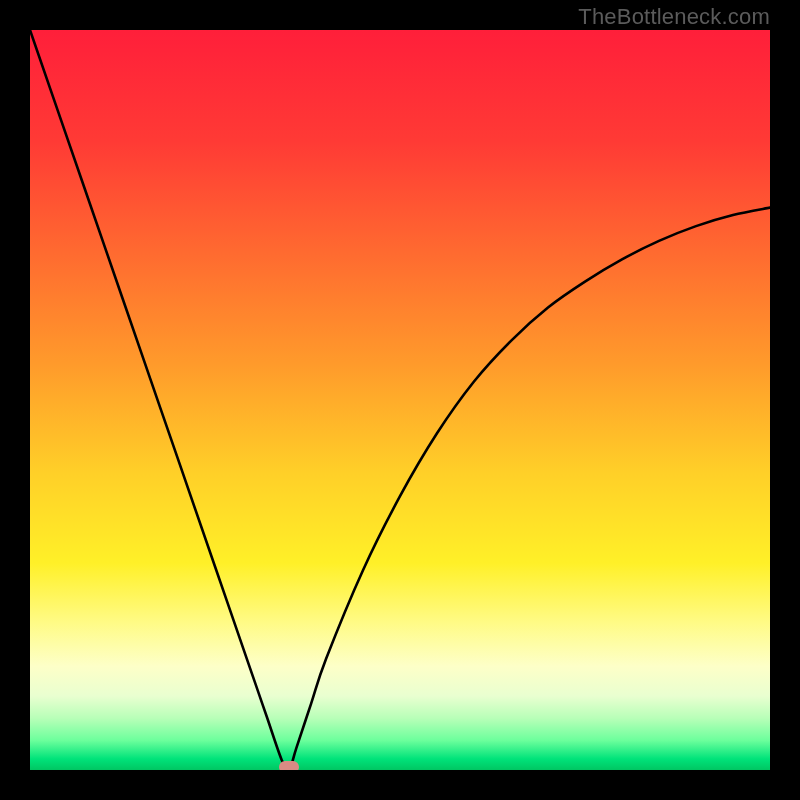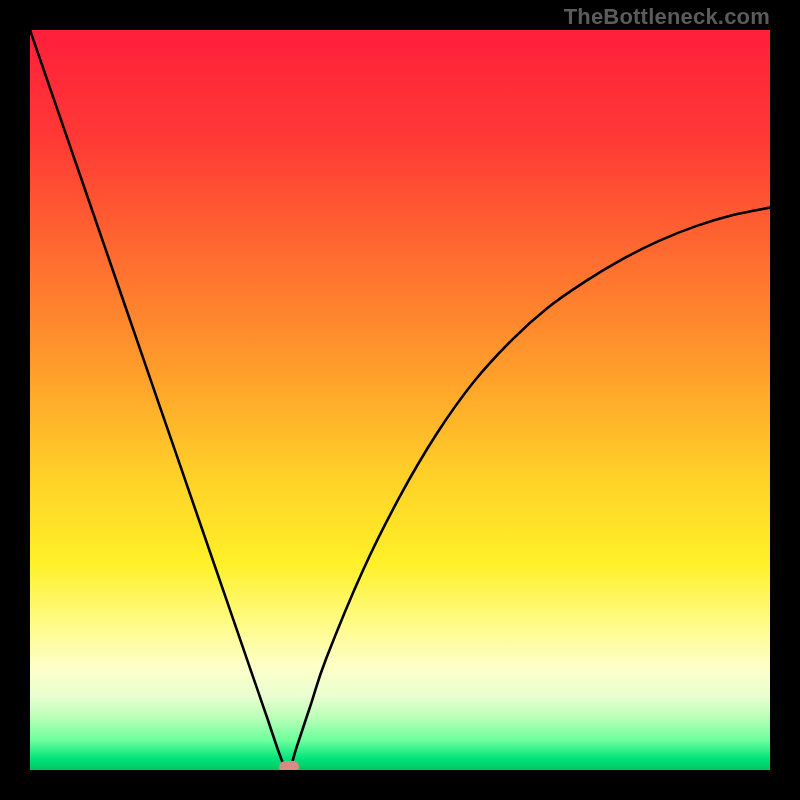--- a/index.html
+++ b/index.html
@@ -33,21 +33,21 @@
     width: 20px;
     height: 12px;
     border-radius: 6px;
   }
   .watermark {
     position: absolute;
     top: 4px;
     right: 30px;
     font-family: Arial, Helvetica, sans-serif;
     font-size: 22px;
-    font-weight: 700;
+    font-weight: 400;
     letter-spacing: 0.2px;
     color: #5b5b5b;
   }
 </style>
 </head>
 <body>
 
 <div class="watermark">TheBottleneck.com</div>
 
 <div class="frame">

